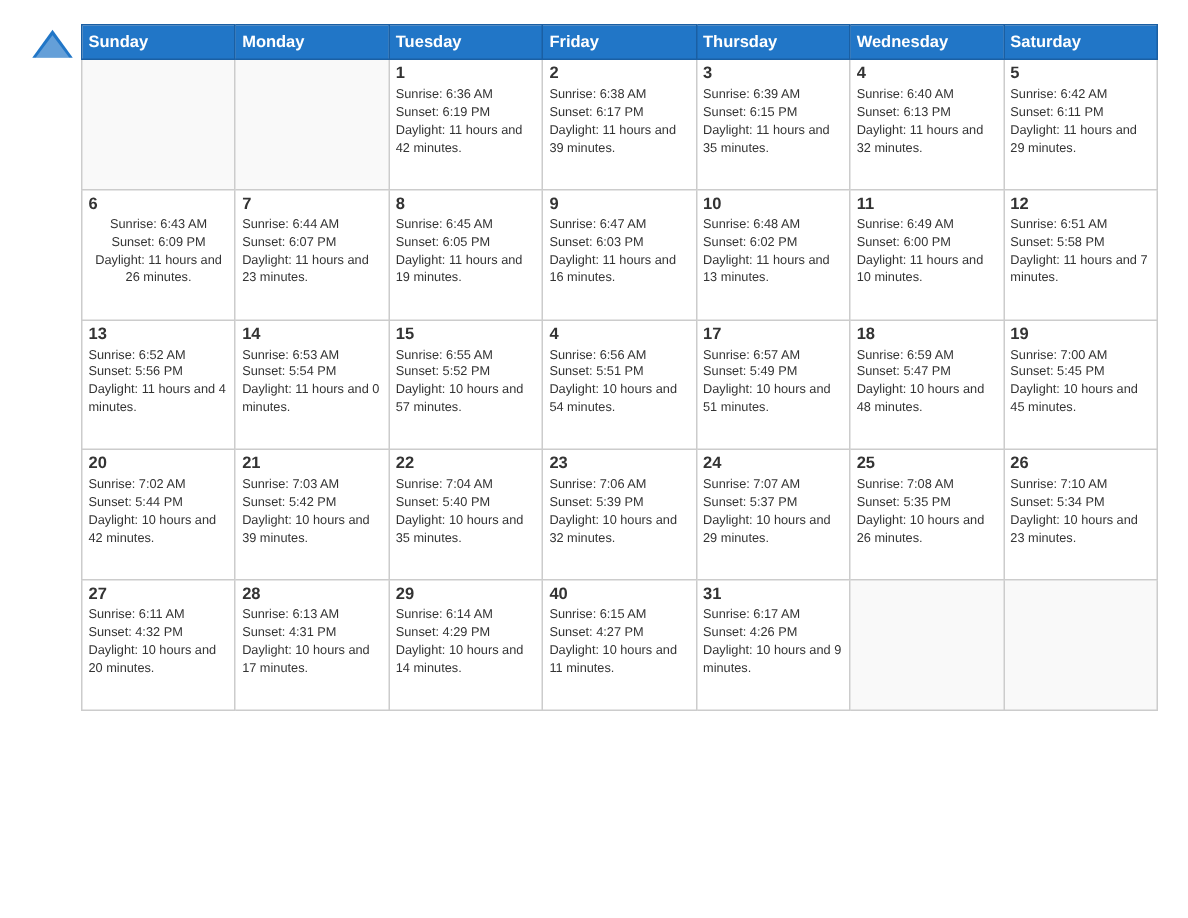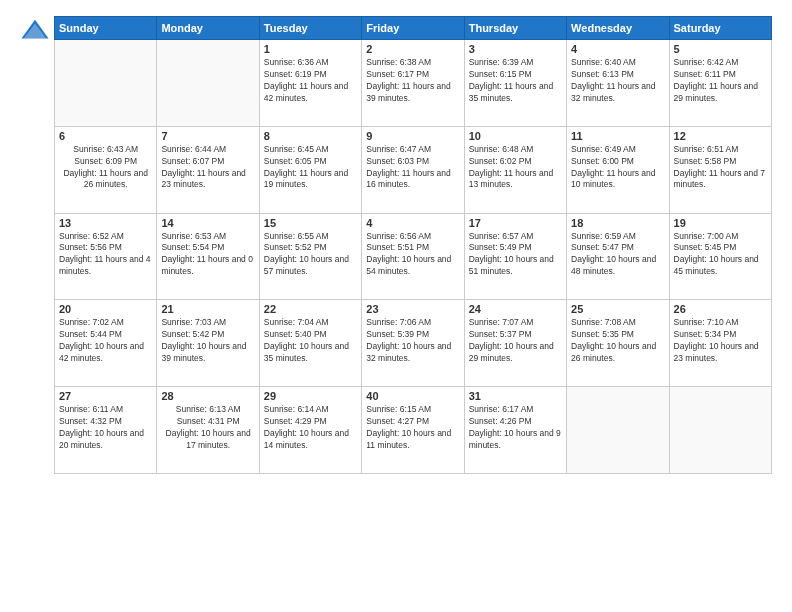--- a/index.html
+++ b/index.html
@@ -293,21 +293,21 @@
         </tr>
         <tr>
           <td>
             <span class="day-num">27</span>
             <div class="day-info" style="white-space: pre-line;">Sunrise: 6:11 AM
 Sunset: 4:32 PM
 Daylight: 10 hours and 20 minutes.</div>
           </td>
           <td>
             <span class="day-num">28</span>
-            <div class="day-info" style="white-space: pre-line; text-align: center;">Sunrise: 6:13 AM
+            <div class="day-info" style="white-space: pre-line;">Sunrise: 6:13 AM
 Sunset: 4:31 PM
 Daylight: 10 hours and 17 minutes.</div>
           </td>
           <td>
             <span class="day-num">29</span>
             <div class="day-info" style="white-space: pre-line;">Sunrise: 6:14 AM
 Sunset: 4:29 PM
 Daylight: 10 hours and 14 minutes.</div>
           </td>
           <td>

